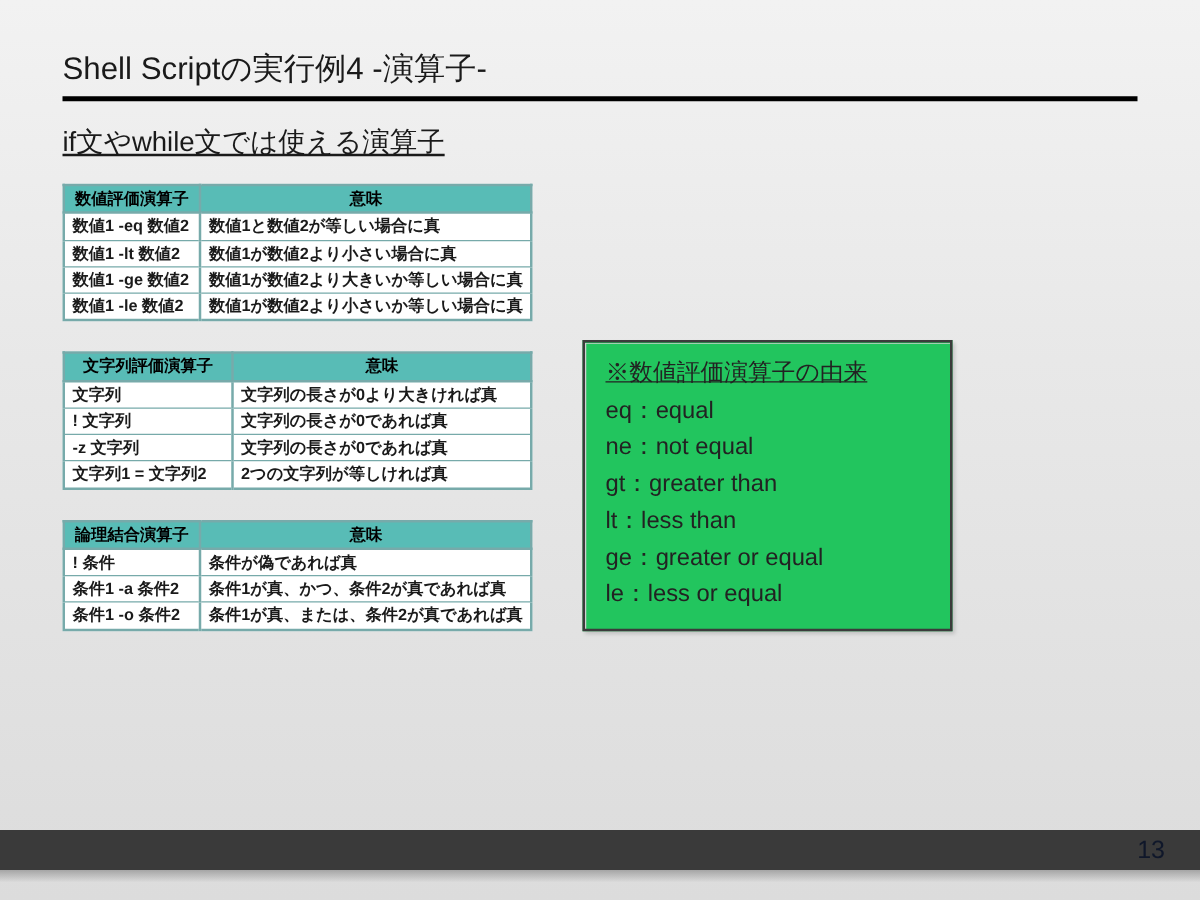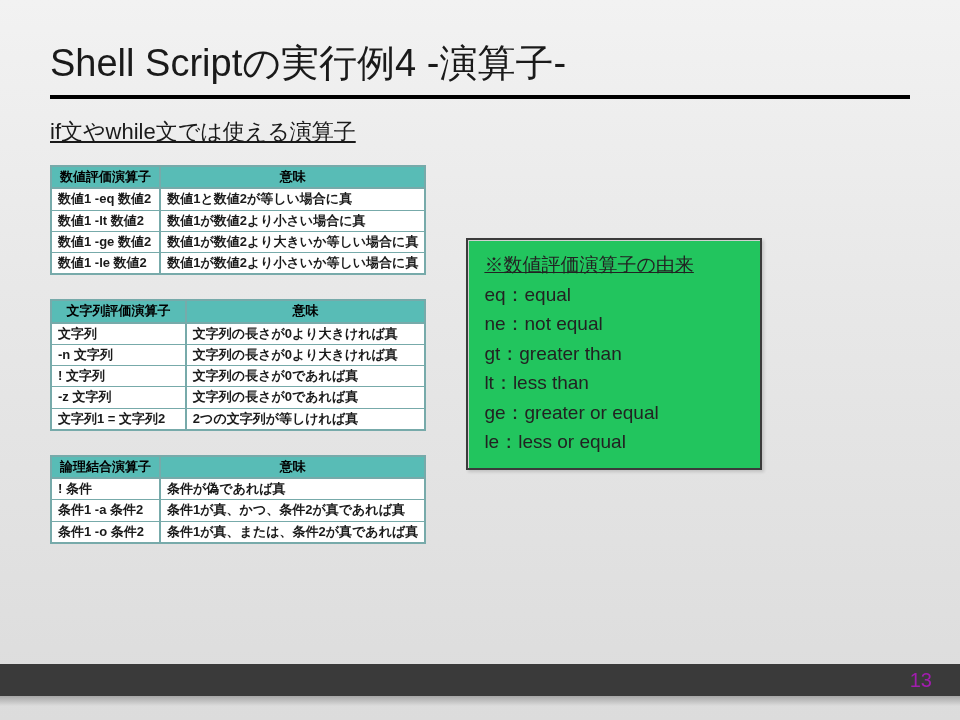--- a/index.html
+++ b/index.html
@@ -16,40 +16,40 @@
   .slide {
     box-sizing: border-box;
     padding: 38px 50px 0 50px;
     width: 100%;
     height: 100%;
     position: relative;
     color: #1a1a1a;
   }
 
   .title {
-    font-size: 38px;
+    font-size: 25px;
     font-weight: normal;
     margin: 0 0 6px 0;
     letter-spacing: 0px;
   }
   .title-rule {
     border: none;
     border-top: 4px solid #000;
     margin: 0 0 18px 0;
   }
 
   .subtitle {
     font-size: 22px;
     text-decoration: underline;
     margin: 0 0 18px 0;
   }
 
   .content-row {
     display: flex;
-    align-items: center;
+    align-items: flex-end;
     gap: 40px;
   }
 
   .tables-col {
     display: flex;
     flex-direction: column;
     gap: 24px;
   }
 
   table.op-table {
@@ -111,21 +111,21 @@
     left: 0;
     right: 0;
     bottom: 14px;
     height: 10px;
     background: linear-gradient(to bottom, rgba(0,0,0,0.25), rgba(0,0,0,0));
   }
   .page-number {
     position: absolute;
     right: 28px;
     bottom: 28px;
-    color: #a21caf;
+    color: #0f172a;
     font-size: 20px;
   }
 </style>
 </head>
 <body>
 
 <div class="slide">
 
   <h1 class="title">Shell Scriptの実行例4 -演算子-</h1>
   <hr class="title-rule">
@@ -165,24 +165,20 @@
       <table class="op-table">
         <thead>
           <tr>
             <th>文字列評価演算子</th>
             <th>意味</th>
           </tr>
         </thead>
         <tbody>
           <tr>
               <td>文字列</td>
-              <td>文字列の長さが0より大きければ真</td>
-            </tr>
-          <tr>
-              <td>-n 文字列</td>
               <td>文字列の長さが0より大きければ真</td>
             </tr>
           <tr>
               <td>! 文字列</td>
               <td>文字列の長さが0であれば真</td>
             </tr>
           <tr>
               <td>-z 文字列</td>
               <td>文字列の長さが0であれば真</td>
             </tr>

